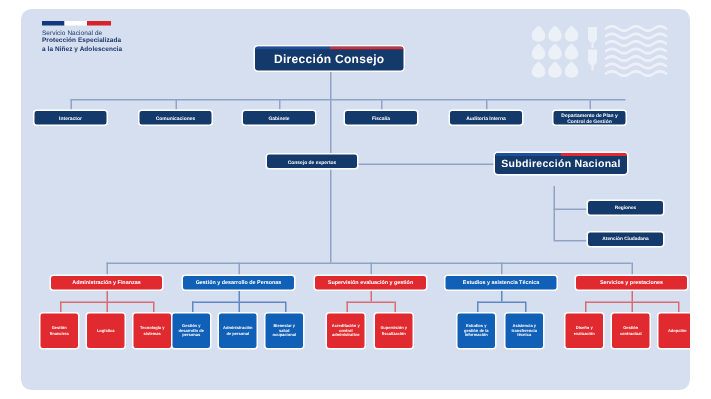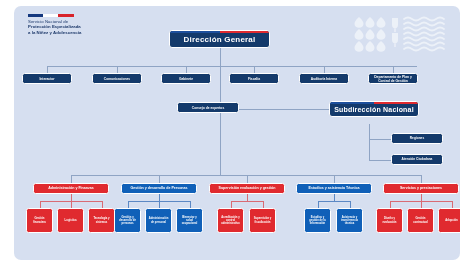--- a/index.html
+++ b/index.html
@@ -192,21 +192,21 @@
     <div class="ln lnh lnr" style="left:376px; top:195px; width:62px;"></div>
     <div class="ln lnv lnr" style="left:376px; top:195px; height:7px;"></div>
     <div class="ln lnv lnr" style="left:407px; top:195px; height:7px;"></div>
     <div class="ln lnv lnr" style="left:438px; top:195px; height:7px;"></div>
 
     <div class="box navy" id="b-dg" style="left:155px; top:24px; width:101px; height:18px;">
       <div class="accent">
           <div class="ab"></div>
           <div class="ar"></div>
         </div>
-      <span class="t-title">Dirección General</span>
+      <span class="t-title">Dirección Consejo</span>
     </div>
 
     <div class="box navy" style="left:8px; top:67px; width:50px; height:11px;">
       <span class="t-staff">Interactor</span>
     </div>
     <div class="box navy" style="left:78px; top:67px; width:50px; height:11px;">
       <span class="t-staff">Comunicaciones</span>
     </div>
     <div class="box navy" style="left:147px; top:67px; width:50px; height:11px;">
       <span class="t-staff">Gabinete</span>

